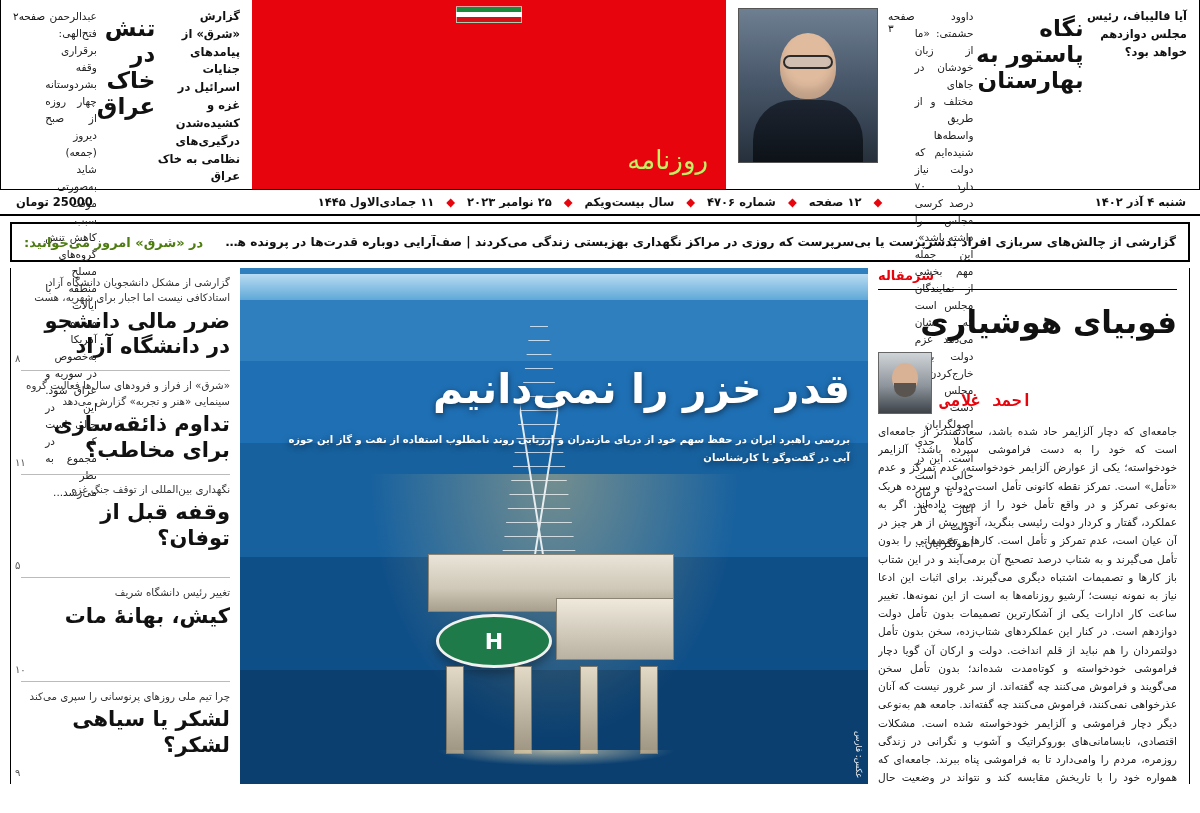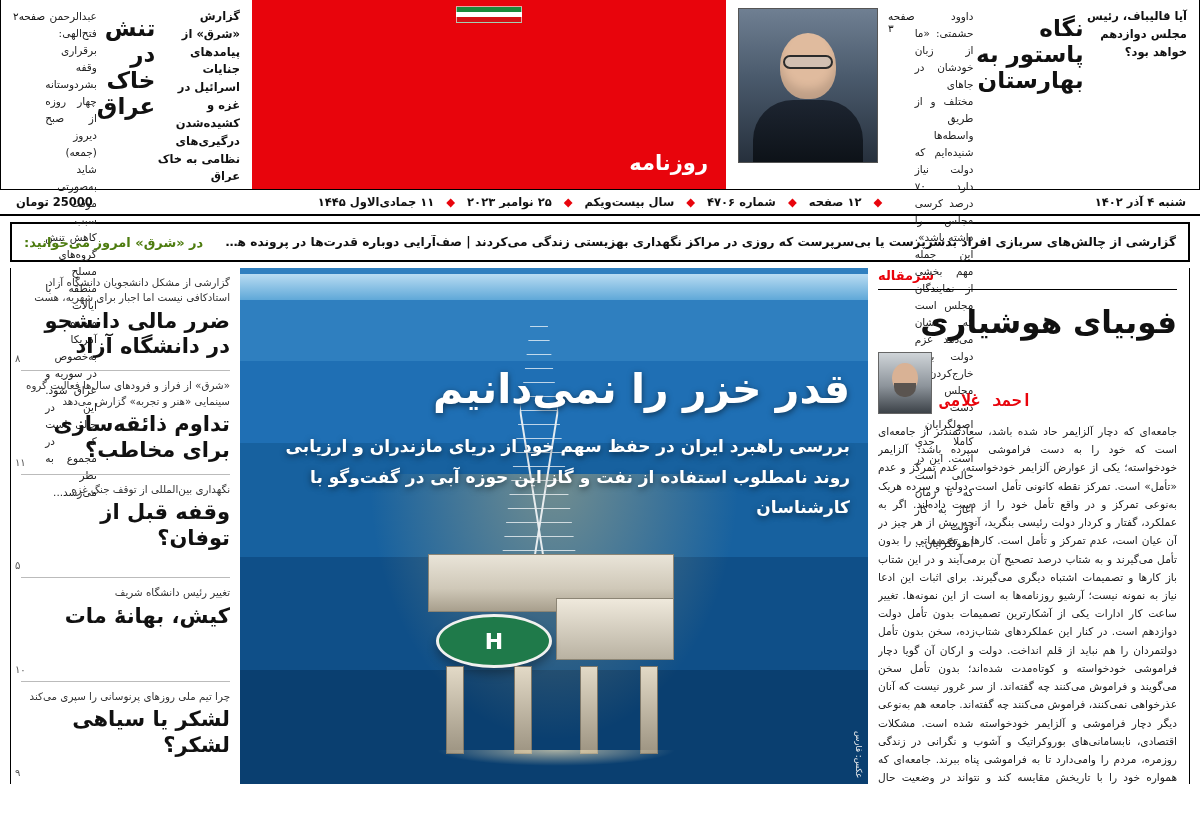--- a/index.html
+++ b/index.html
@@ -74,23 +74,23 @@
     color: #ffffff;
     line-height: 0.92;
     letter-spacing: -6px;
     margin-top: -6px;
     text-shadow: 0 0 0 #fff;
   }
   .logo-sub {
     position: absolute;
     right: 18px;
     bottom: 14px;
-    color: #ffffff;
-    font-size: 21px;
-    font-weight: 700;
+    color: #bef264;
+    font-size: 26px;
+    font-weight: 400;
   }
   .logo-flag {
     position: absolute;
     top: 6px;
     left: 50%;
     transform: translateX(-50%);
     width: 66px; height: 17px;
     background:
       linear-gradient(to bottom, #1a8a3c 0 33%, #ffffff 33% 66%, #d41016 66% 100%);
     border: 1px solid rgba(255,255,255,.6);
@@ -335,21 +335,21 @@
     text-shadow: 0 2px 6px rgba(0,0,0,.55);
   }
   .photo-title {
     font-size: 41px;
     font-weight: 700;
     line-height: 1.25;
     letter-spacing: -1px;
   }
   .photo-deck {
     margin-top: 16px;
-    font-size: 17px;
+    font-size: 10px;
     font-weight: 600;
     line-height: 1.8;
   }
 
   
   .editorial {
     width: 312px;
     padding-right: 12px;
     border-right: 1px solid #000;
     display: flex;

